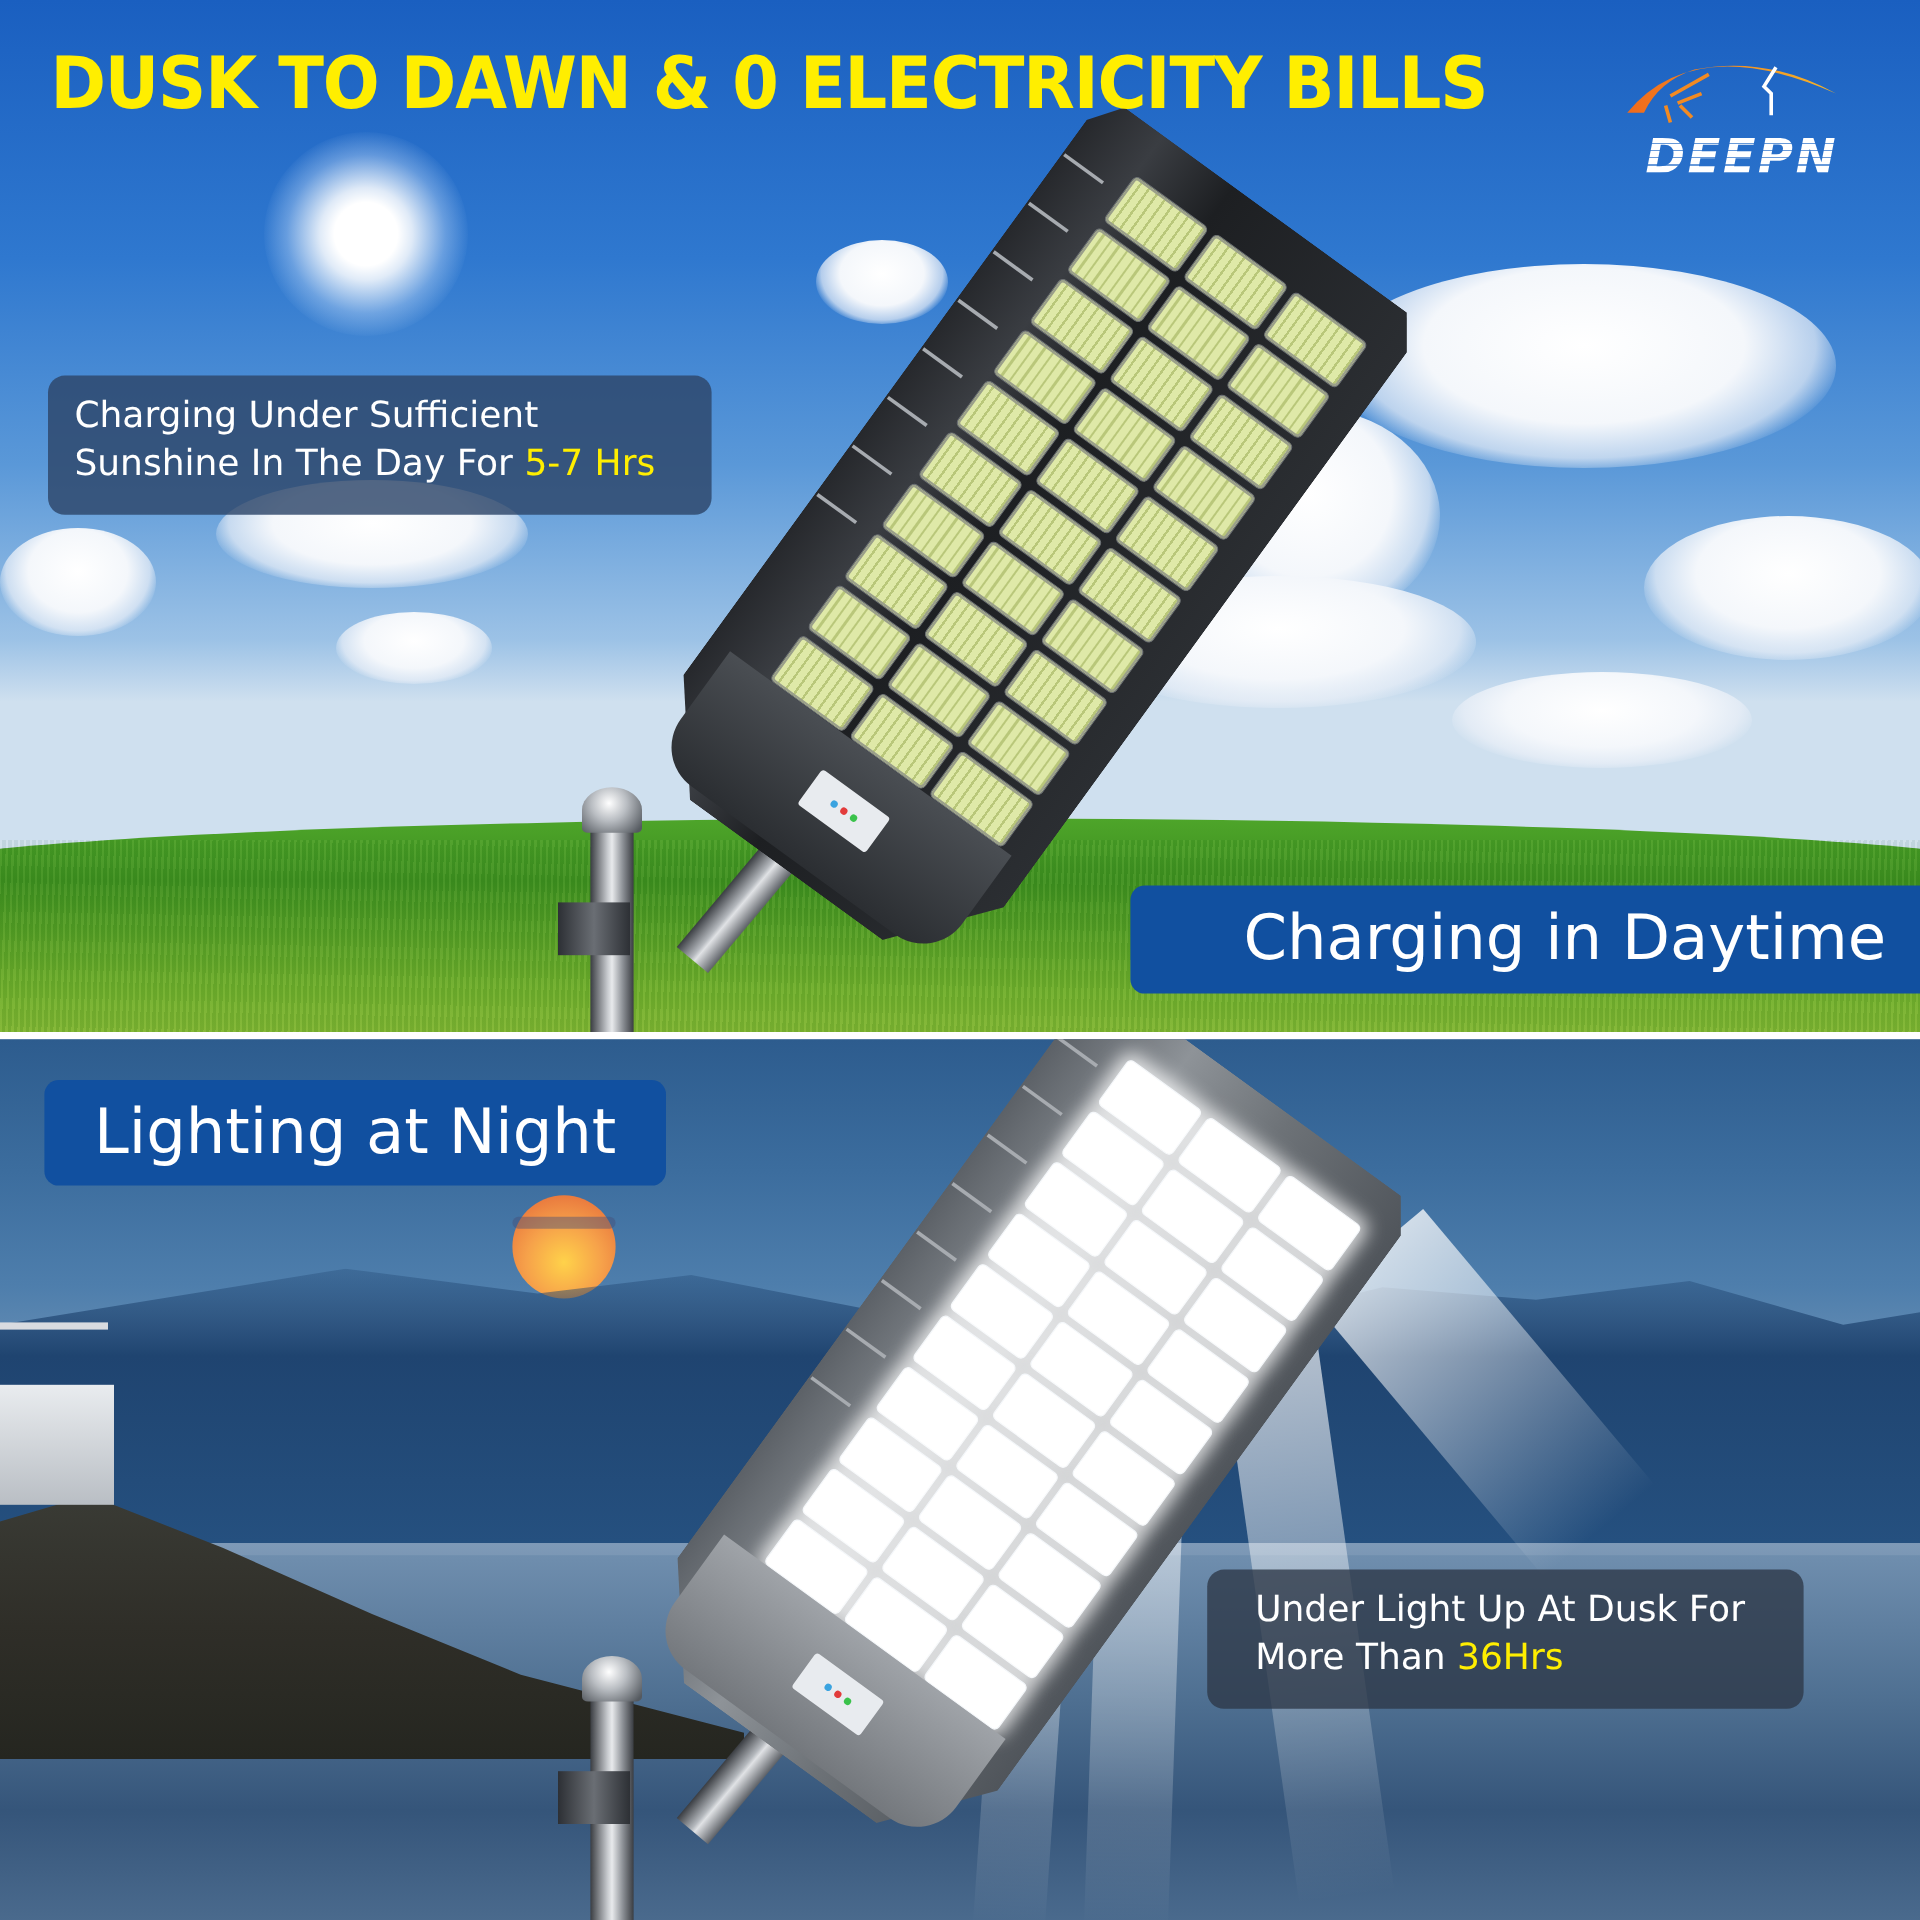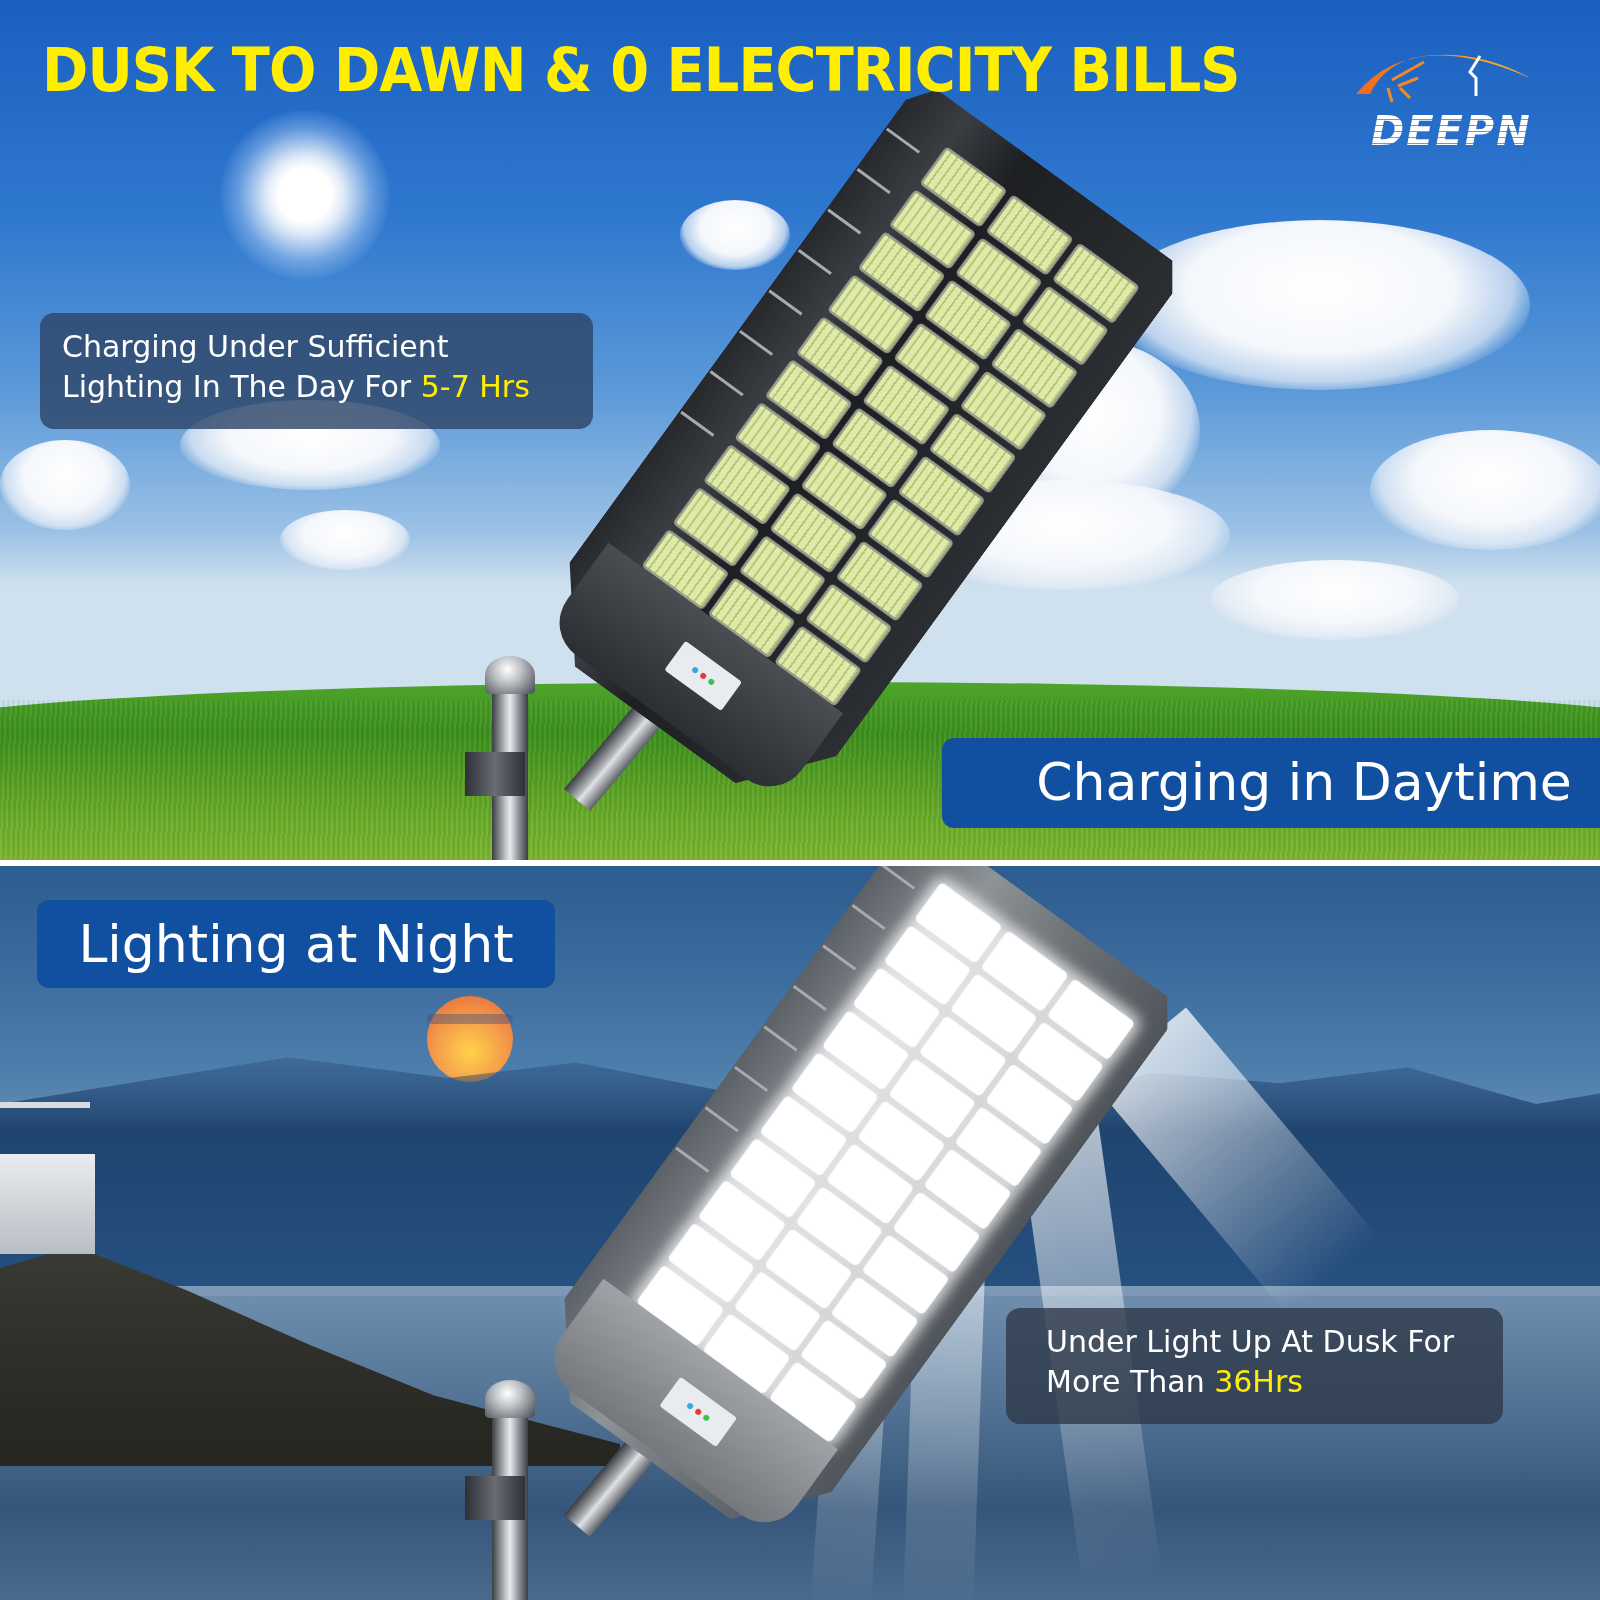--- a/index.html
+++ b/index.html
@@ -141,21 +141,21 @@
         </defs>
       <path d="M4 58 Q60 -10 178 42 Q120 10 60 22 Q30 32 18 58 Z" fill="url(#arcg)"></path>
       <path d="M40 44 L72 26 M46 50 L66 42 M36 52 L40 66 M48 52 L58 62" stroke="#f28a22" stroke-width="3"></path>
       <path d="M128 20 L118 36 L124 42 L124 60" stroke="#ffffff" stroke-width="3" fill="none"></path>
     </svg>
     <div class="logo-text">DEEPN</div>
   </div>
 
   <div class="info-box" style="left:40px;top:313px;width:553px;height:116px;padding:14px 0 0 22px;">
     <div>Charging Under Sufficient</div>
-    <div><span>Lighting In The Day For </span><span class="hl">5-7 Hrs</span></div>
+    <div><span>Sunshine In The Day For </span><span class="hl">5-7 Hrs</span></div>
   </div>
 
   <div class="tag" style="left:942px;top:738px;width:724px;height:90px;">Charging in Daytime</div>
 </section>
 
 <div class="divider"></div>
 
 <section id="night" class="panel">
   <div class="moon"></div>
   <div class="moon-band"></div>

